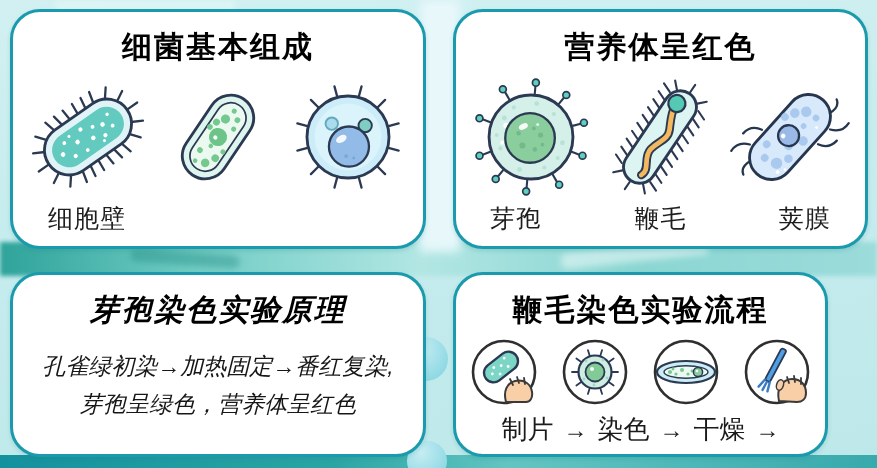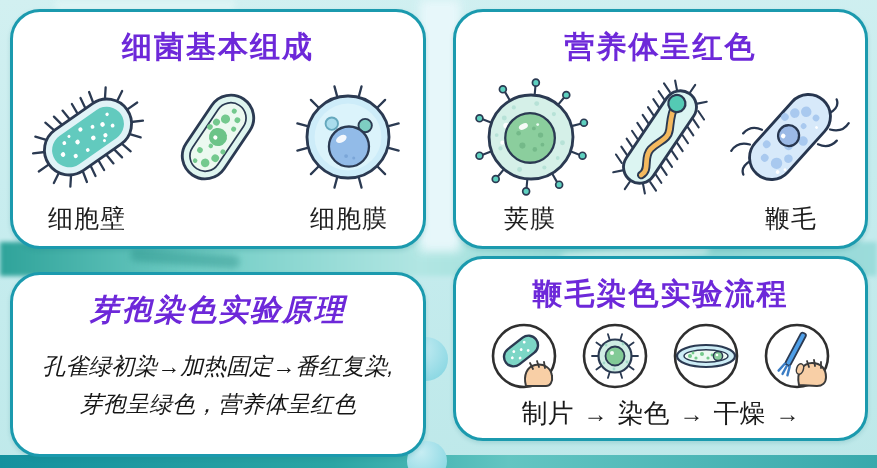--- a/index.html
+++ b/index.html
@@ -27,24 +27,24 @@
     background:rgba(23,130,120,.35);transform:rotate(4deg);filter:blur(3px);}
 
   .card{
     position:absolute;background:#ffffff;border:3.5px solid #1b9aae;
     border-radius:30px;box-sizing:border-box;
     box-shadow:0 2px 4px rgba(20,120,130,.18);
   }
   .card.tl{left:10px;top:9px;width:416px;height:240px;}
   .card.tr{left:453px;top:9px;width:415px;height:240px;}
   .card.bl{left:10px;top:272px;width:416px;height:185px;font-style:italic;}
-  .card.br{left:453px;top:256px;width:415px;height:185px;}
+  .card.br{left:453px;top:272px;width:375px;height:185px;}
 
   .card-title{
-    text-align:center;font-size:30px;font-weight:700;color:#6d28d9;
+    text-align:center;font-size:30px;font-weight:700;color:#000000;
     margin-top:15px;letter-spacing:2px;
   }
   .illo-row{display:flex;justify-content:space-around;align-items:center;
     margin-top:2px;padding:0 10px;height:134px;}
   .illo-cell{width:128px;height:132px;display:flex;align-items:center;justify-content:center;}
   .label-row{display:flex;justify-content:space-between;padding:0 10px;margin-top:-2px;gap:44px;}
   .item-label{width:128px;text-align:center;font-size:25px;color:#1e1e1e;letter-spacing:1px;}
 
   .principle-body{margin-top:16px;text-align:center;font-size:23px;color:#161616;line-height:38px;}
 
@@ -127,21 +127,20 @@
         <circle cx="18" cy="-12" r="7" fill="#7ecec2" stroke="#2b3a52" stroke-width="2"></circle>
         <circle cx="1" cy="10" r="21" fill="#92bbe8" stroke="#2b3a52" stroke-width="2.4"></circle>
         <ellipse cx="-7" cy="2" rx="6" ry="3.6" fill="#ffffff" opacity=".9" transform="rotate(-28 -7 2)"></ellipse>
         <circle cx="-2" cy="20" r="2" fill="#7ba6d8"></circle>
           <circle cx="6" cy="22" r="1.6" fill="#7ba6d8"></circle>
       </svg>
     </div>
   </div>
   <div class="label-row">
     <div class="item-label">细胞壁</div>
-    <div class="item-label">细胞膜</div>
   </div>
 </div>
 
 <div class="card tr">
   <div class="card-title">营养体呈红色</div>
   <div class="illo-row">
     <div class="illo-cell">
       <svg width="124" height="128" viewBox="-65 -65 130 130">
         <path d="M41.3 15 L50.7 18.5 M22 38.1 L27 46.8 M-3.8 43.8 L-4.7 53.8 M-28.3 33.7 L-34.7 41.4 M-41.3 15 L-50.7 18.5 M-41.3 -15 L-50.7 -18.5 M-22 -38.1 L-27 -46.8 M3.8 -43.8 L4.7 -53.8 M28.3 -33.7 L34.7 -41.4 M42.5 -11.4 L52.1 -14" fill="none" stroke="#2b3a52" stroke-width="2.2" stroke-linecap="round"></path>
         <g fill="#5ed0bf" stroke="#2b3a52" stroke-width="1.8">
@@ -216,22 +215,23 @@
           <circle cx="-36" cy="15" r="2" fill="#ffffff"></circle>
             <circle cx="-29" cy="19" r="1.5" fill="#ffffff"></circle>
             <circle cx="26" cy="14" r="1.5" fill="#ffffff"></circle>
           <circle cx="0" cy="-2" r="11" fill="#9bb9e6" stroke="#27364f" stroke-width="2.4"></circle>
           <circle cx="-4" cy="-6" r="2.4" fill="#ffffff"></circle>
         </g>
       </svg>
     </div>
   </div>
   <div class="label-row">
+    <div class="item-label">芽孢</div>
+    <div class="item-label">鞭毛</div>
     <div class="item-label">荚膜</div>
-    <div class="item-label">鞭毛</div>
   </div>
 </div>
 
 <div class="card bl">
   <div class="card-title">芽孢染色实验原理</div>
   <div class="principle-body">
     <div>孔雀绿初染→加热固定→番红复染,</div>
     <div>芽孢呈绿色，营养体呈红色</div>
   </div>
 </div>

